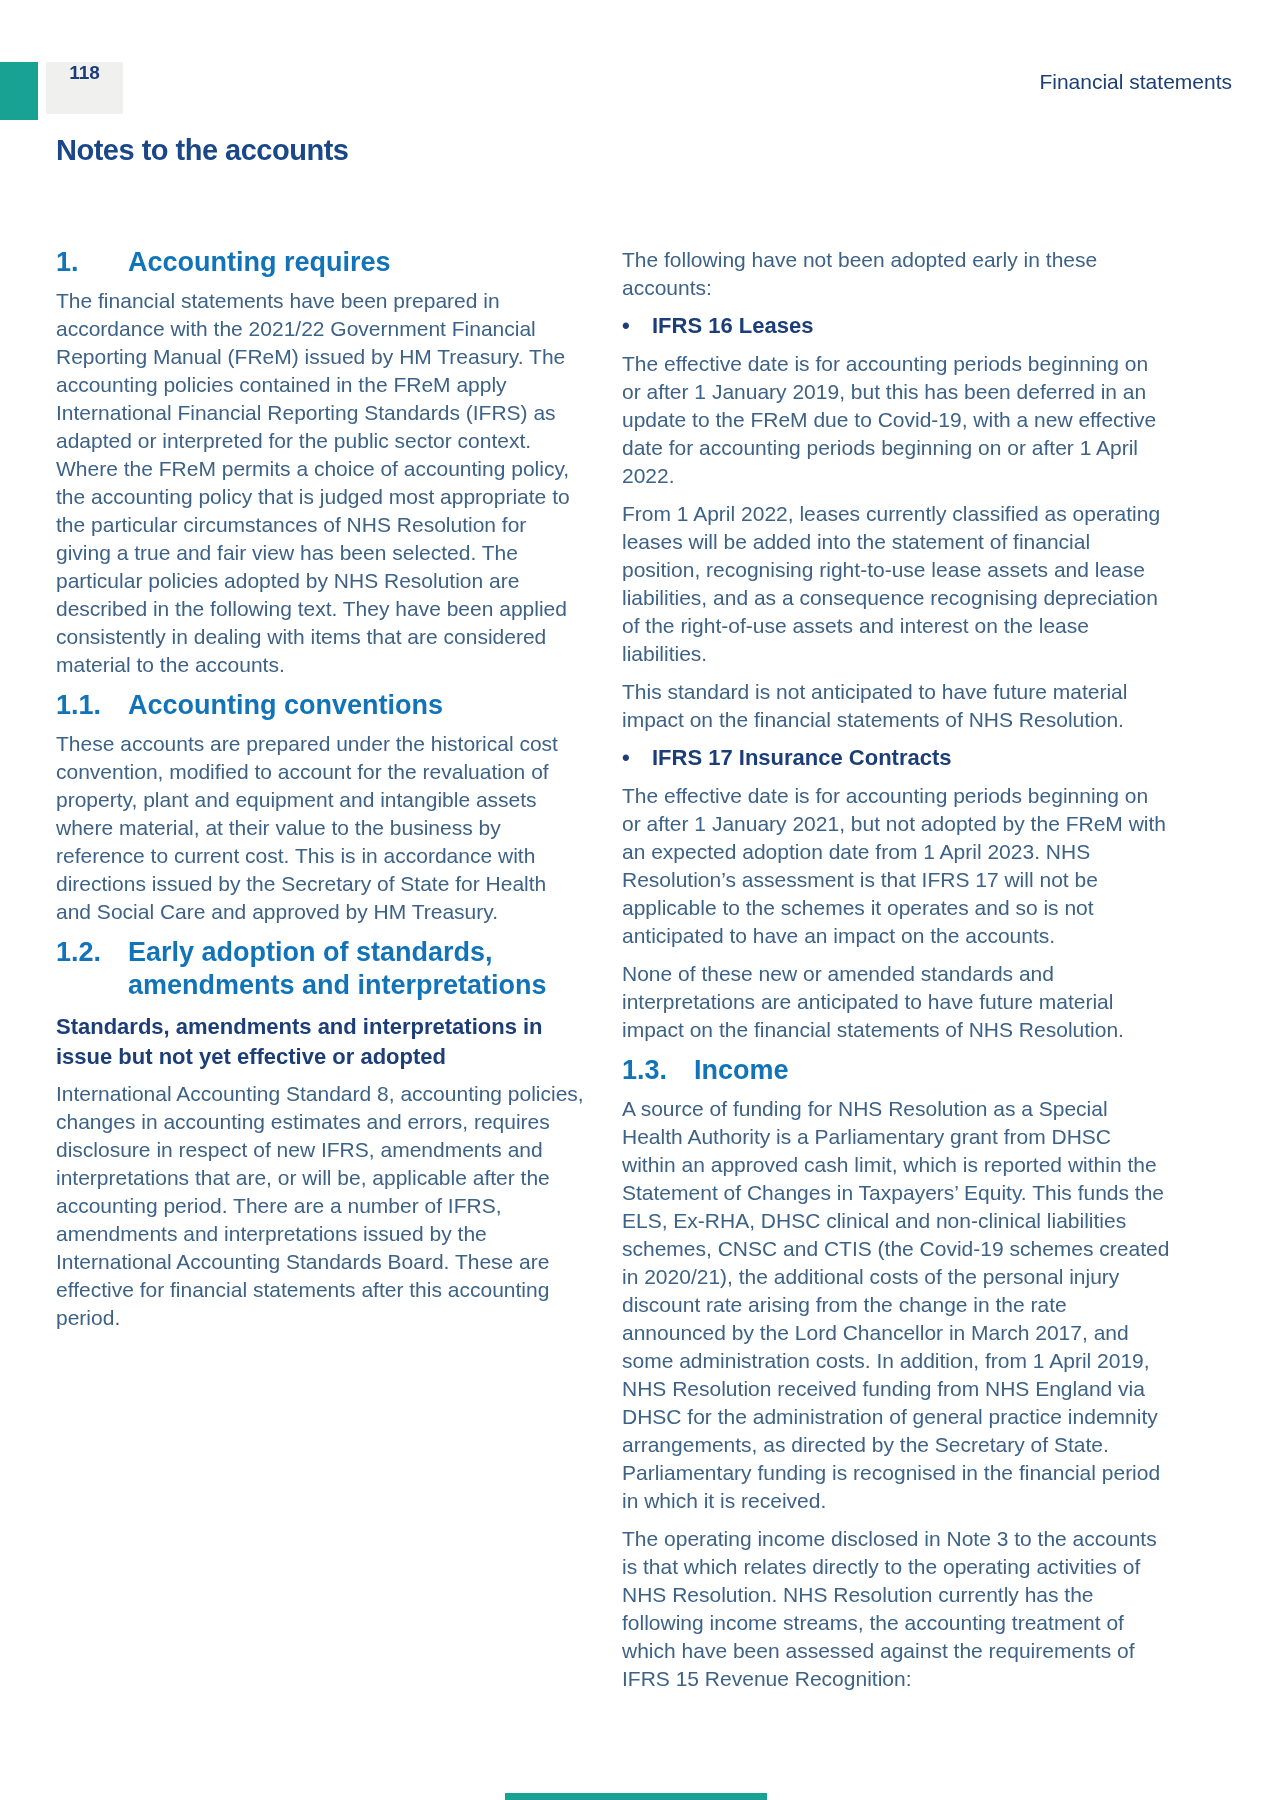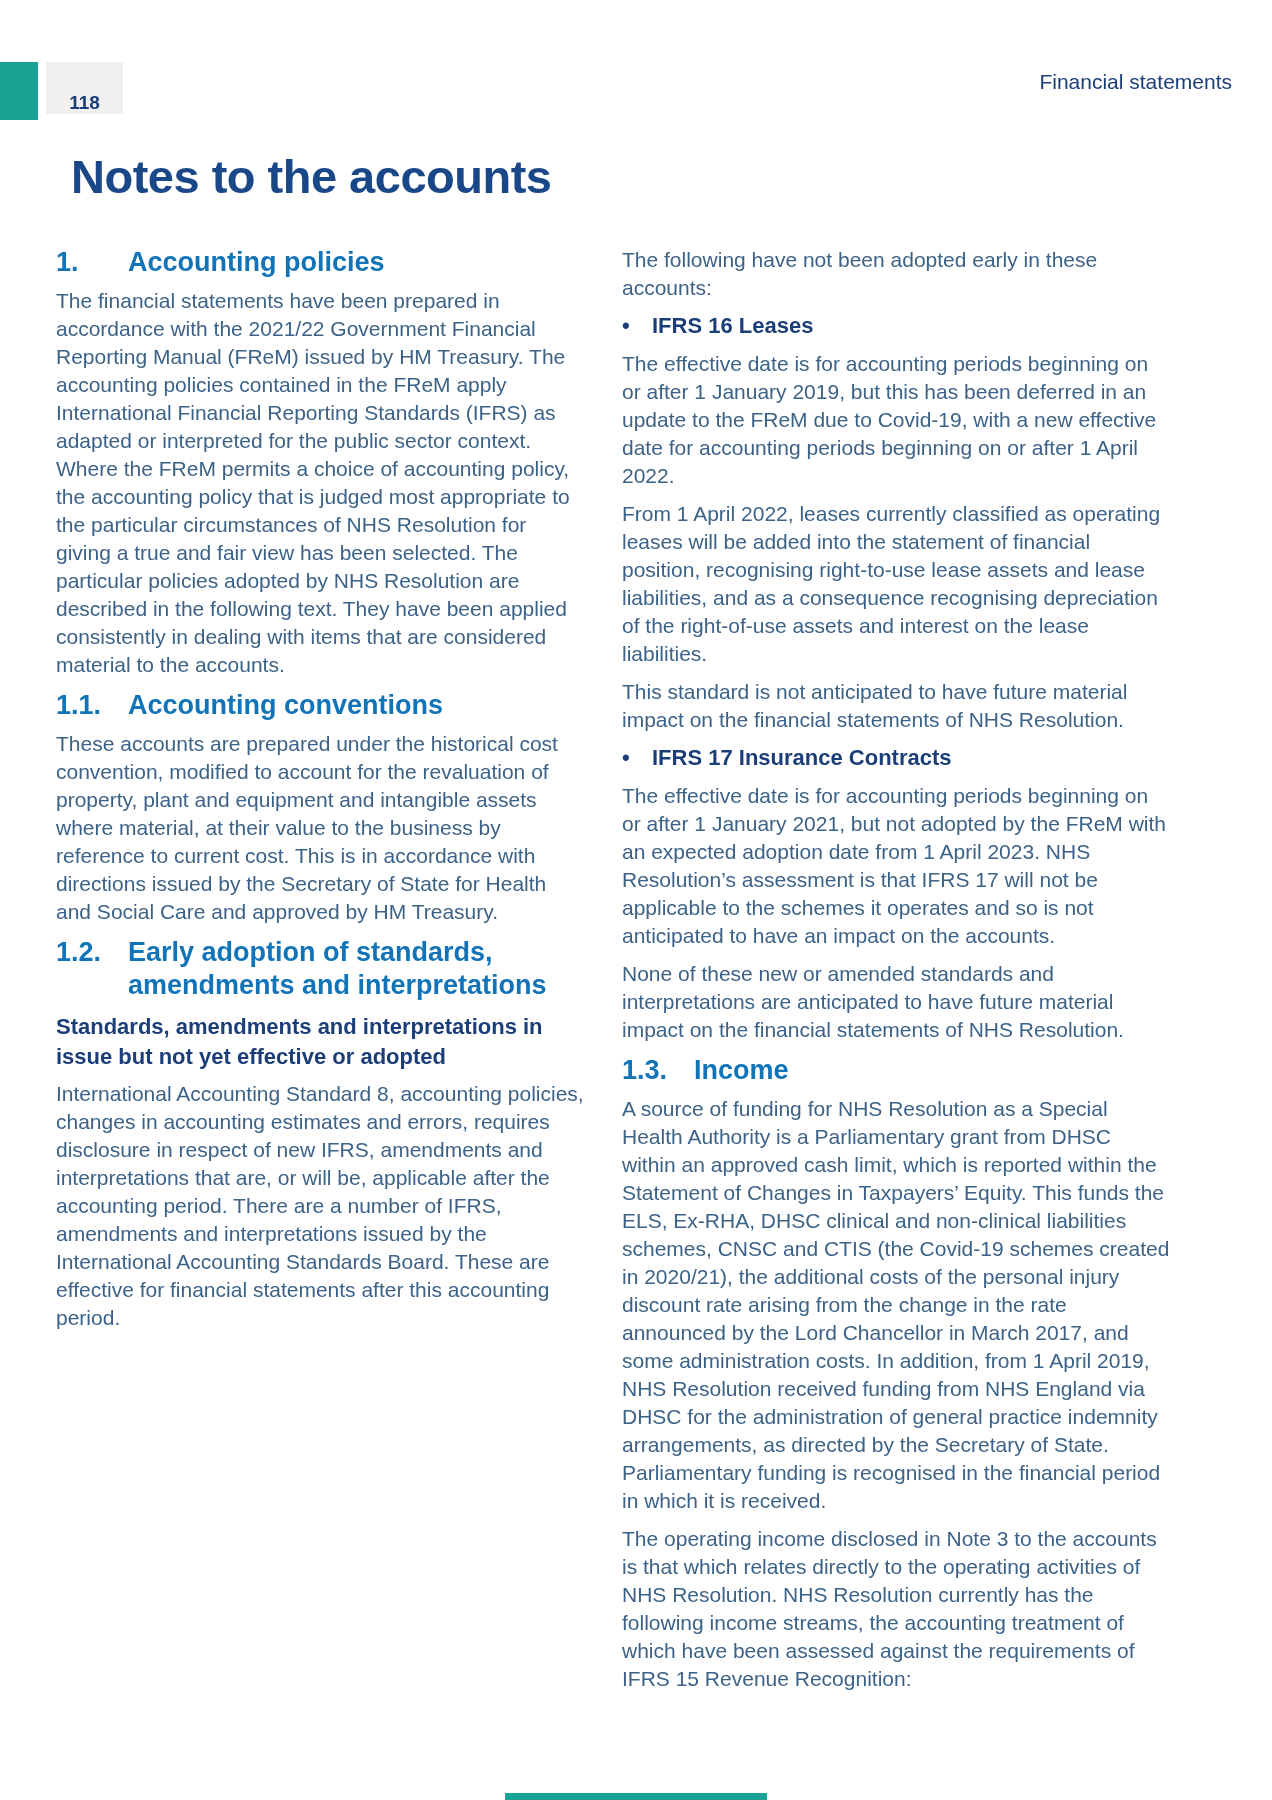--- a/index.html
+++ b/index.html
@@ -5,31 +5,31 @@
   html,body { margin:0; padding:0; background:#ffffff; }
   .page {
     position:relative; width:1272px; height:1800px;
     background:#ffffff; overflow:hidden;
     font-family:"Liberation Sans", sans-serif;
   }
   
   .corner-teal { position:absolute; left:0; top:62px; width:38px; height:58px; background:#18a293; }
   .pagenum-box {
     position:absolute; left:46px; top:62px; width:77px; height:52px;
-    background:#f0f0ef; display:flex; align-items:flex-end; justify-content:center;
+    background:#f0f0ef; display:flex; align-items:flex-start; justify-content:center;
   }
   .pagenum-box span { font-size:19px; font-weight:bold; color:#1c3e78; }
   .header-right {
     position:absolute; right:40px; top:70px;
     font-size:21px; font-weight:normal; color:#1c3e78;
   }
   .doc-title {
     position:absolute; left:56px; top:134px;
-    font-size:47px; font-weight:bold; color:#1a4787; letter-spacing:-0.5px;
-    margin:15px;
+    font-size:29px; font-weight:bold; color:#1a4787; letter-spacing:-0.5px;
+    margin:0;
   }
   
   .col { position:absolute; top:246px; }
   .col-left  { left:56px;  width:540px; }
   .col-right { left:622px; width:560px; }
   .col p {
     margin:0 12px 10px 0;
     font-size:21px; line-height:28px; color:#3d6287;
   }
   .h2 {
@@ -62,21 +62,21 @@
   <div class="pagenum-box">
     <span>118</span>
   </div>
   <div class="header-right">Financial statements</div>
 
   <h1 class="doc-title">Notes to the accounts</h1>
 
   <div class="col col-left">
     <div class="h2 first">
       <span class="num">1.</span>
-      <span class="lbl">Accounting policies</span>
+      <span class="lbl">Accounting requires</span>
     </div>
     <p>The financial statements have been prepared in accordance with the 2021/22 Government Financial Reporting Manual (FReM) issued by HM Treasury. The accounting policies contained in the FReM apply International Financial Reporting Standards (IFRS) as adapted or interpreted for the public sector context. Where the FReM permits a choice of accounting policy, the accounting policy that is judged most appropriate to the particular circumstances of NHS Resolution for giving a true and fair view has been selected. The particular policies adopted by NHS Resolution are described in the following text. They have been applied consistently in dealing with items that are considered material to the accounts.</p>
     <div class="h2">
       <span class="num">1.1.</span>
       <span class="lbl">Accounting conventions</span>
     </div>
     <p>These accounts are prepared under the historical cost convention, modified to account for the revaluation of property, plant and equipment and intangible assets where material, at their value to the business by reference to current cost. This is in accordance with directions issued by the Secretary of State for Health and Social Care and approved by HM Treasury.</p>
     <div class="h2">
       <span class="num">1.2.</span>
       <span class="lbl">Early adoption of standards, amendments and interpretations</span>

